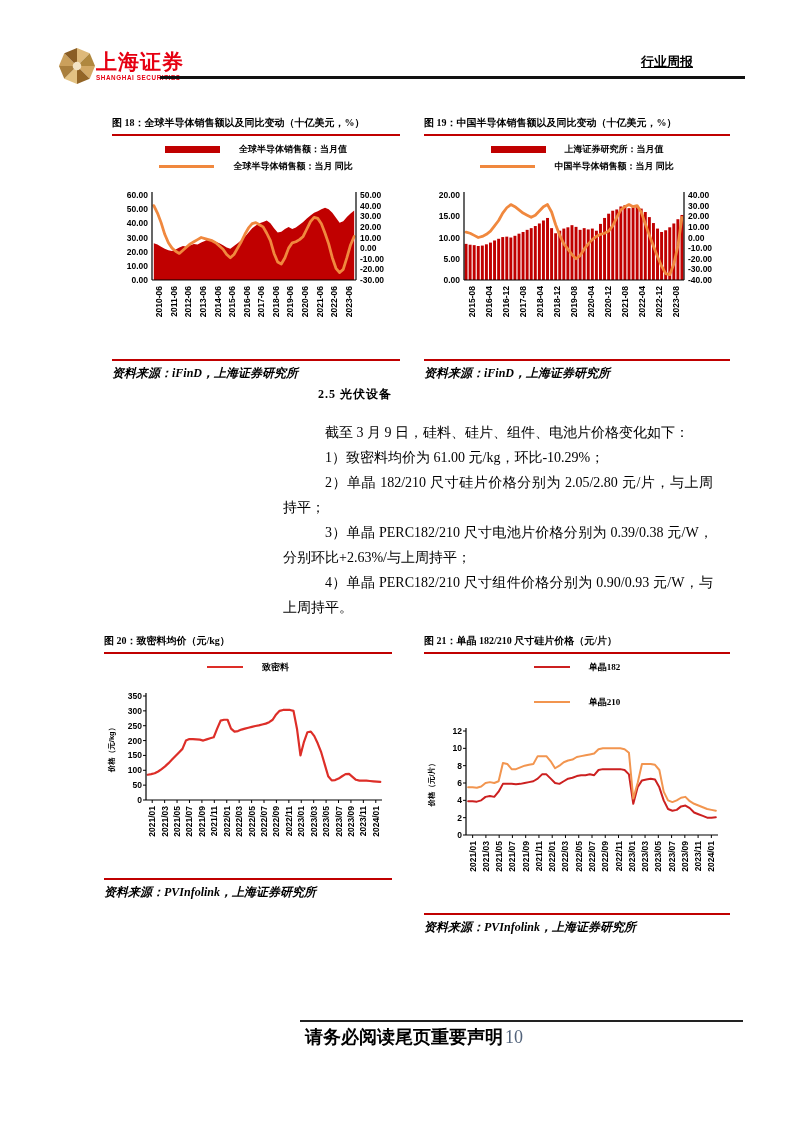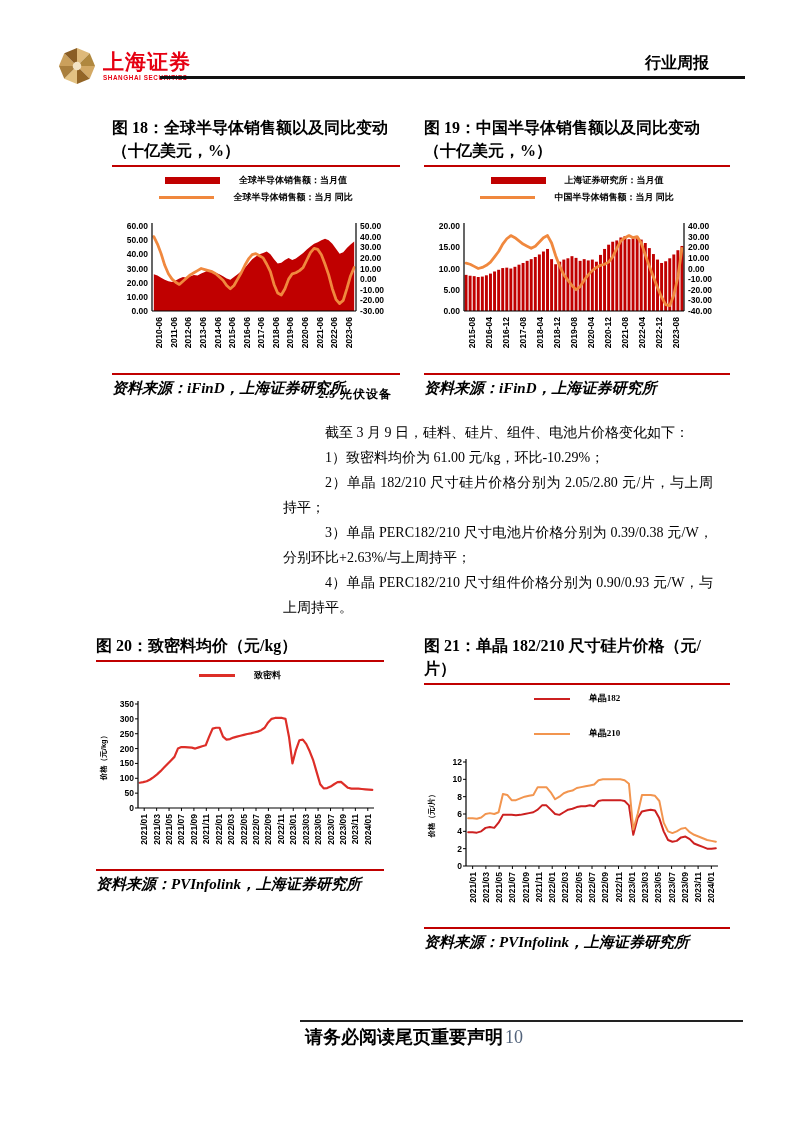--- a/index.html
+++ b/index.html
@@ -1,46 +1,46 @@
 <!DOCTYPE html>
 <html><head>
 <meta charset="utf-8">
 <style>
   html,body{margin:0;padding:0;background:#ffffff;}
   .page{position:relative;width:793px;height:1122px;background:#fff;overflow:hidden;
         font-family:"Liberation Sans",sans-serif;color:#000;}
 
   
-  .logo{position:absolute;left:58px;top:47px;display:flex;align-items:center;gap:7px;}
+  .logo{position:absolute;left:58px;top:47px;display:flex;align-items:center;}
   .logo-text{display:flex;flex-direction:column;line-height:1;}
   .logo-cn{color:#e60012;font-size:21px;font-weight:bold;letter-spacing:1px;}
   .logo-en{color:#e60012;font-size:6.3px;font-weight:bold;letter-spacing:0.6px;margin-top:3px;}
-  .report-type{position:absolute;right:84px;top:53px;font-size:16px;font-weight:bold;
-               font-family:"Liberation Serif",serif;}
+  .report-type{position:absolute;right:100px;top:53px;font-size:13px;font-weight:bold;
+               font-family:"Liberation Serif",serif;text-decoration:underline;}
   .header-rule{position:absolute;left:160px;right:48px;top:76px;height:3px;background:#111;}
 
   
   .fig{position:absolute;}
   #fig18{left:112px;top:116px;width:288px;}
   #fig19{left:424px;top:116px;width:306px;}
-  #fig20{left:96px;top:634px;width:288px;}
+  #fig20{left:104px;top:634px;width:288px;}
   #fig21{left:424px;top:634px;width:306px;}
-  .fig-title{font-size:16px;font-weight:bold;line-height:1.45;border-bottom:2px solid #c00000;
+  .fig-title{font-size:10px;font-weight:bold;line-height:1.45;border-bottom:2px solid #c00000;
              padding-bottom:3px;font-family:"Liberation Serif",serif;}
   .legend{display:flex;flex-direction:column;align-items:center;gap:4px;margin-top:7px;}
   .legend.inline{flex-direction:column;justify-content:center;gap:22px;}
   .legend-row{display:flex;align-items:center;gap:19px;font-size:9px;font-weight:bold;
               font-family:"Liberation Serif",serif;}
   .sw{display:inline-block;}
   .sw-bar{width:55px;height:7px;}
   .sw-line{width:55px;height:3px;}
   .sw-thin{width:36px;height:2.5px;}
   .chart{margin-top:14px;}
-  .fig-source{border-top:2px solid #c00000;margin-top:1px;padding-top:4px;
-              font-size:15px;font-weight:bold;font-style:italic;font-family:"Liberation Serif",serif;}
+  .fig-source{border-top:2px solid #c00000;margin-top:18px;padding-top:4px;
+              font-size:12px;font-weight:bold;font-style:italic;font-family:"Liberation Serif",serif;}
 
   
   .section-heading{position:absolute;left:318px;top:386px;font-size:12px;font-weight:bold;
                    font-family:"Liberation Serif",serif;letter-spacing:1px;}
   .bodytext{position:absolute;left:283px;top:420px;width:430px;font-size:14px;line-height:25px;
             text-align:justify;font-family:"Liberation Serif",serif;}
   .bodytext p{margin:0;text-indent:3em;}
 
   
   .footer-rule{position:absolute;left:300px;right:50px;top:1020px;height:1.5px;background:#222;}

